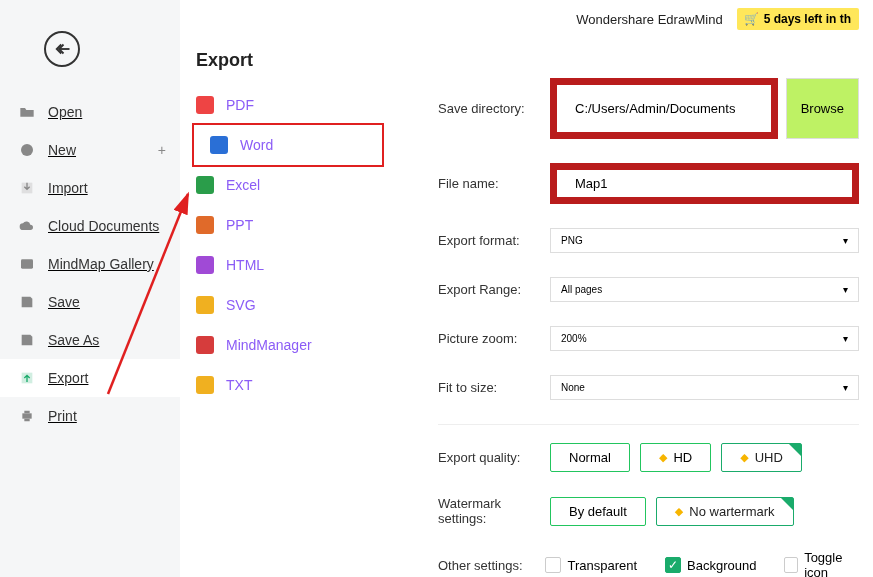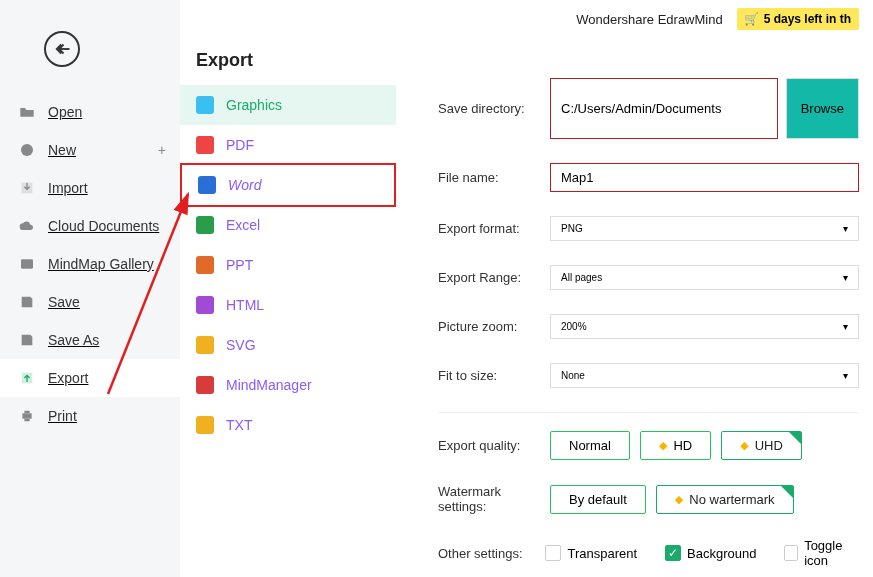--- a/index.html
+++ b/index.html
@@ -12,35 +12,35 @@
   .side-item.active { background: #fff; }
   .side-icon { width: 18px; height: 18px; margin-right: 12px; display: flex; align-items: center; justify-content: center; color: #888; }
   .side-item.active .side-icon { color: #1aab6b; }
   .plus-icon { position: absolute; right: 14px; color: #888; }
 
   
   .export-col { width: 216px; background: #fff; height: 100%; padding-top: 50px; }
   .export-title { font-size: 18px; font-weight: 600; color: #222; padding: 0 16px 14px 16px; }
   .exp-item { display: flex; align-items: center; padding: 11px 16px; font-size: 14px; color: #8b5cf6; cursor: pointer; }
   .exp-item.sel { background: #e6f7f2; color: #1aab6b; font-weight: 500; }
-  .exp-item.highlight { border: 2px solid #e02020; margin: -2px 0; font-style: italic; }
+  .exp-item.highlight { border: 2px solid #e02020; margin: -2px 12px; }
   .exp-icon { width: 18px; height: 18px; border-radius: 3px; margin-right: 12px; display:flex; align-items:center; justify-content:center; }
 
   
   .panel { flex: 1; padding: 8px 14px 0 42px; position: relative; }
   .top-bar { display: flex; justify-content: flex-end; align-items: center; gap: 14px; margin-bottom: 48px; }
   .app-name { font-size: 13px; color: #222; }
   .trial-badge { background: #ffe75a; padding: 4px 8px; font-size: 12px; font-weight: 600; border-radius: 2px; display: flex; align-items: center; gap: 4px; white-space: nowrap; }
 
   .row { display: flex; align-items: center; margin-bottom: 24px; font-size: 13px; }
   .row-label { width: 112px; color: #333; }
   .control-area { flex: 1; display: flex; gap: 8px; }
-  .text-in { flex: 1; border: 1px solid #b91c1c; padding: 6px 10px; font-size: 13px; background: #fff; }
+  .text-in { flex: 1; border: 7px solid #b91c1c; padding: 6px 18px; font-size: 13px; background: #fff; }
   .select { flex: 1; border: 1px solid #ddd; padding: 6px 10px; font-size: 10px; background: #fff; display: flex; justify-content: space-between; align-items: center; cursor: pointer; }
-  .btn { border: 1px solid #ddd; padding: 22px 14px; font-size: 13px; background: #14b8a6; cursor: pointer; }
+  .btn { border: 1px solid #ddd; padding: 22px 14px; font-size: 13px; background: #bef264; cursor: pointer; }
 
   .divider { border-top: 1px solid #eee; margin: 10px 0 18px 0; }
 
   .seg-group { display: flex; gap: 10px; }
   .seg { border: 1px solid #22c55e; padding: 6px 18px; font-size: 13px; background: #fff; cursor: pointer; display:flex; align-items:center; gap:6px; position: relative; border-radius: 2px; }
   .seg.sel { border-color: #1aab6b; color: #222; }
   .seg.sel::after { content:""; position:absolute; top:0; right:0; border: 6px solid transparent; border-top-color:#1aab6b; border-right-color:#1aab6b; }
   .diamond { color: #f7b500; font-size: 11px; }
 
   .checks { display: flex; gap: 28px; align-items: center; }
@@ -141,24 +141,20 @@
           <path d="M5 8h14v8H5z"></path>
           <path d="M8 4h8v4H8zM8 16h8v4H8z"></path>
         </svg>
       </span>
     <span>Print</span>
   </div>
 </div>
 
 <div class="export-col">
   <div class="export-title">Export</div>
-  <div class="exp-item sel">
-    <span class="exp-icon" style="background:#3bbff0"></span>
-    <span>Graphics</span>
-  </div>
   <div class="exp-item">
     <span class="exp-icon" style="background:#e44"></span>
     <span>PDF</span>
   </div>
   <div class="exp-item highlight">
     <span class="exp-icon" style="background:#2a6fd6"></span>
     <span>Word</span>
   </div>
   <div class="exp-item">
     <span class="exp-icon" style="background:#2a9d4a"></span>

